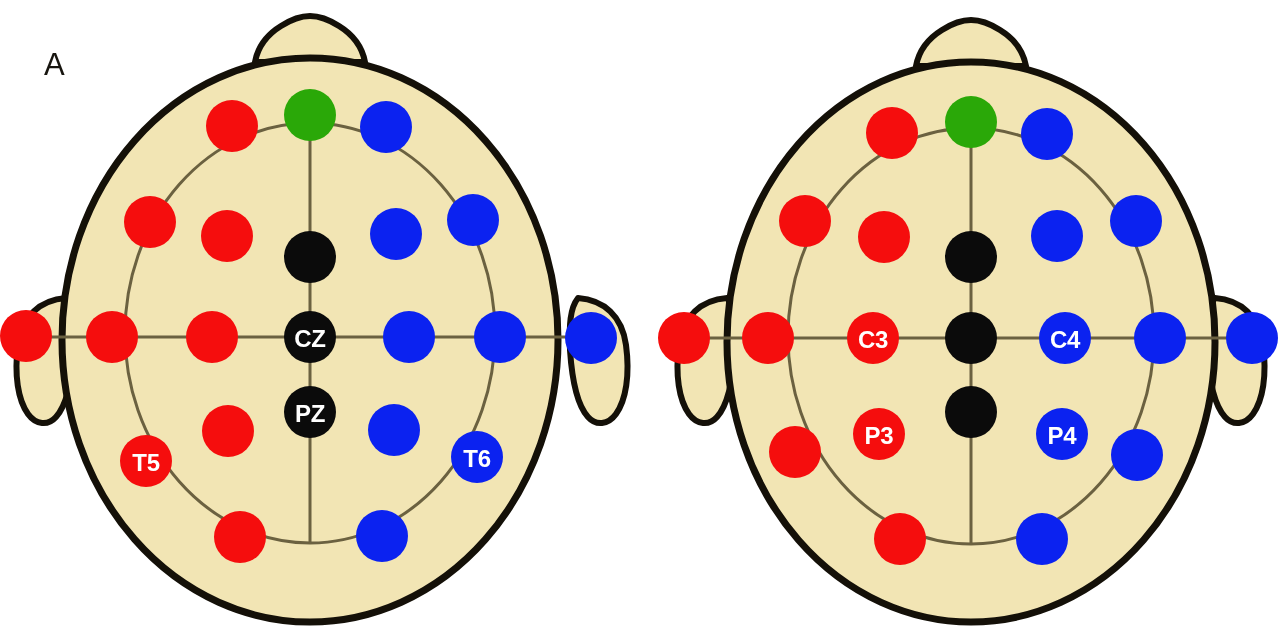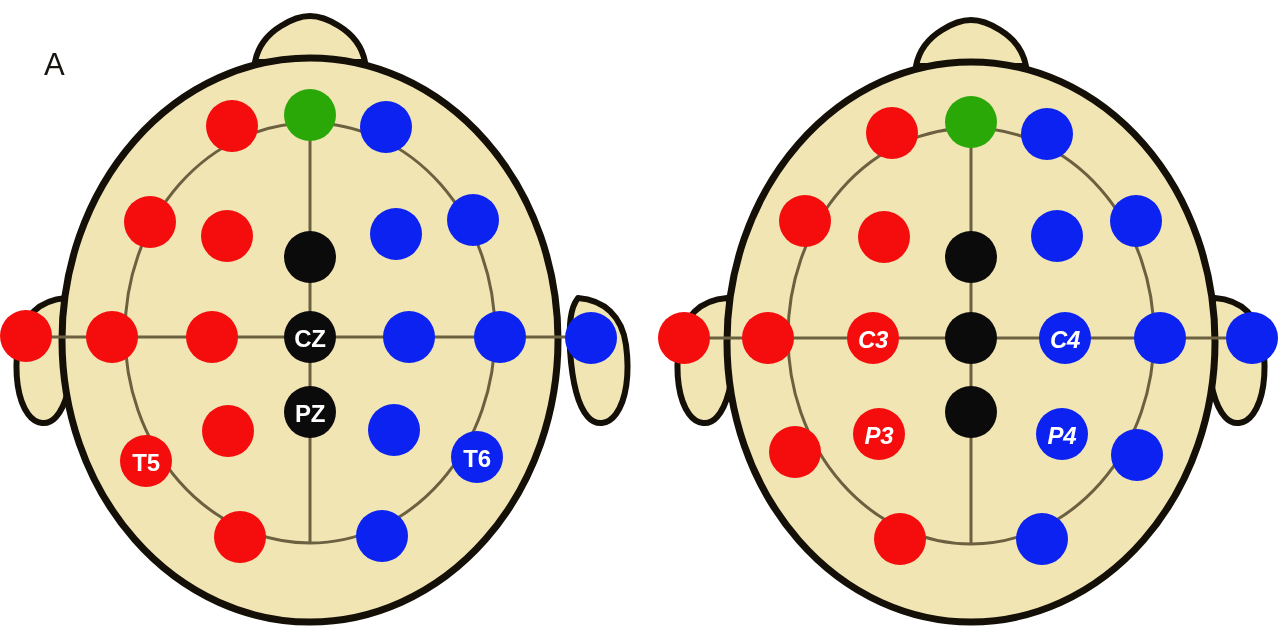--- a/index.html
+++ b/index.html
@@ -1,20 +1,20 @@
 <!DOCTYPE html>
 <html><head>
 <meta charset="utf-8">
 <style>
   html,body{margin:0;padding:0;background:#ffffff;}
   body{width:1288px;height:630px;font-family:"Liberation Sans",sans-serif;overflow:hidden;}
   .figure{position:relative;width:1288px;height:630px;background:#ffffff;}
   .panel{position:absolute;top:0;height:630px;width:644px;}
   #panel-a{left:0;}
-  #panel-b{left:644px;font-style:italic;}
+  #panel-b{left:644px;}
   .panel-letter{
     position:absolute;
     font-family:"Liberation Sans",sans-serif;
     font-size:31px;
     font-weight:400;
     color:#17150f;
     letter-spacing:0.5px;
     line-height:1;
   }
   #panel-a .panel-letter{left:44px;top:49px;}

